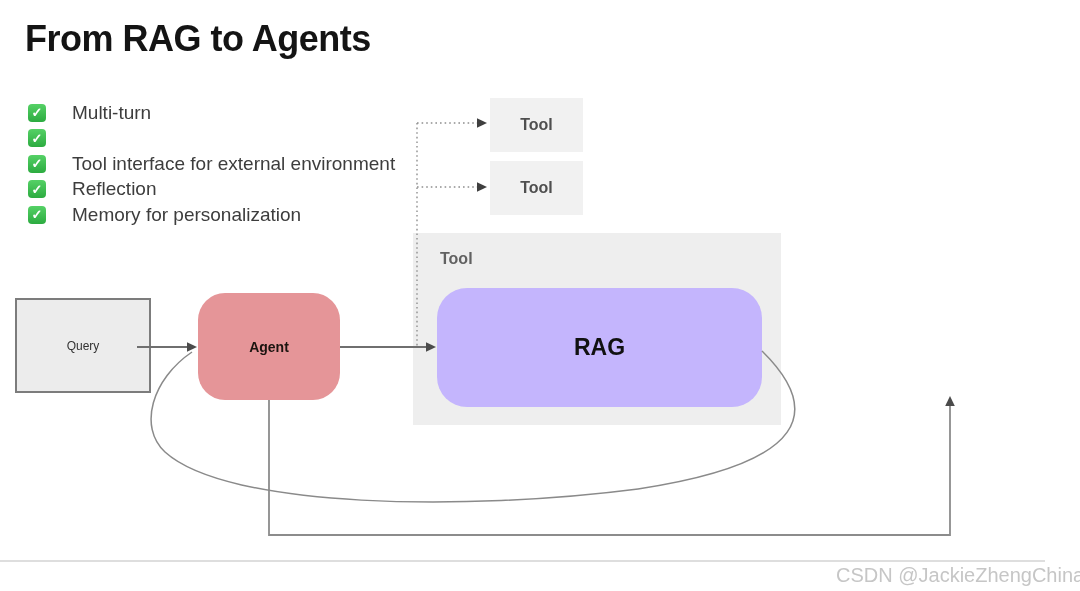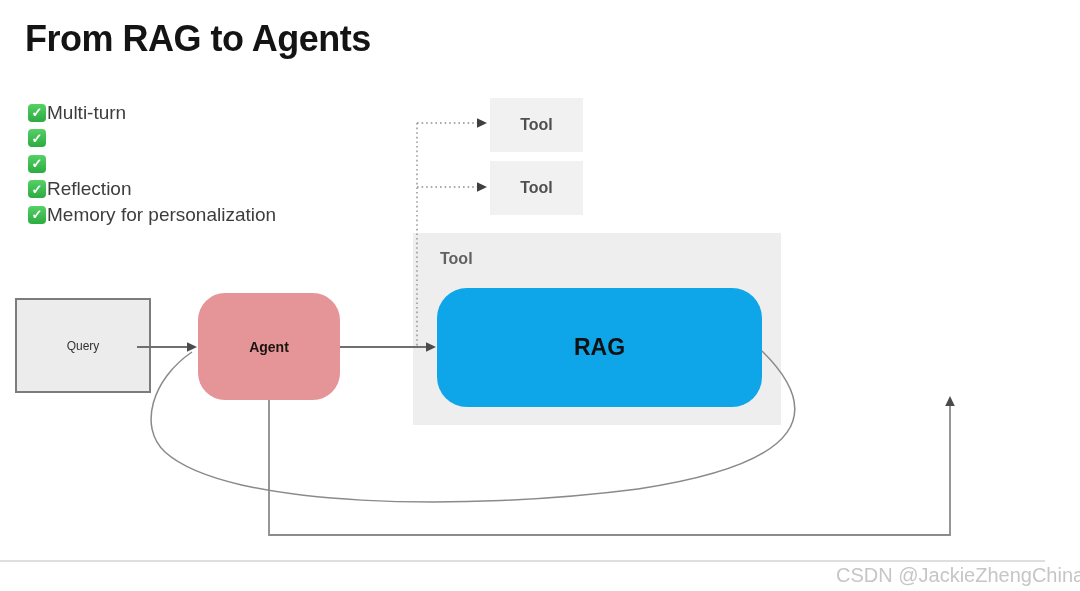--- a/index.html
+++ b/index.html
@@ -37,21 +37,21 @@
     background: linear-gradient(180deg, #55d166 0%, #2cab40 100%);
     display: inline-flex;
     align-items: center;
     justify-content: center;
     color: #ffffff;
     font-size: 13px;
     font-weight: bold;
     flex: 0 0 18px;
   }
   .check-label {
-    margin-left: 1px;
+    margin-left: 26px;
     font-size: 19px;
     color: #3d3d3d;
     white-space: nowrap;
   }
 
   .node {
     position: absolute;
     display: flex;
     align-items: center;
     justify-content: center;
@@ -73,21 +73,21 @@
     left: 413px; top: 233px; width: 368px; height: 192px;
     background: #eeeeee;
   }
   .tool-container-label {
     position: absolute;
     left: 27px; top: 17px;
     font-size: 16px; font-weight: bold; color: #616161;
   }
   .node-rag {
     left: 437px; top: 288px; width: 325px; height: 119px;
-    background: #0ea5e9;
+    background: #c4b5fd;
     border-radius: 30px;
     font-size: 23px; font-weight: bold; color: #111111;
   }
   .node-tool-small {
     width: 93px; height: 54px;
     background: #f1f1f1;
     font-size: 16px; font-weight: bold; color: #4f4f4f;
   }
   .node-tool-1 { left: 490px; top: 98px; }
   .node-tool-2 { left: 490px; top: 161px; }
@@ -129,20 +129,21 @@
   <div class="checklist">
     <div class="check-row">
       <span class="check-icon">✓</span>
       <span class="check-label">Multi-turn</span>
     </div>
     <div class="check-row">
       <span class="check-icon">✓</span>
     </div>
     <div class="check-row">
       <span class="check-icon">✓</span>
+      <span class="check-label">Tool interface for external environment</span>
     </div>
     <div class="check-row">
       <span class="check-icon">✓</span>
       <span class="check-label">Reflection</span>
     </div>
     <div class="check-row">
       <span class="check-icon">✓</span>
       <span class="check-label">Memory for personalization</span>
     </div>
   </div>

